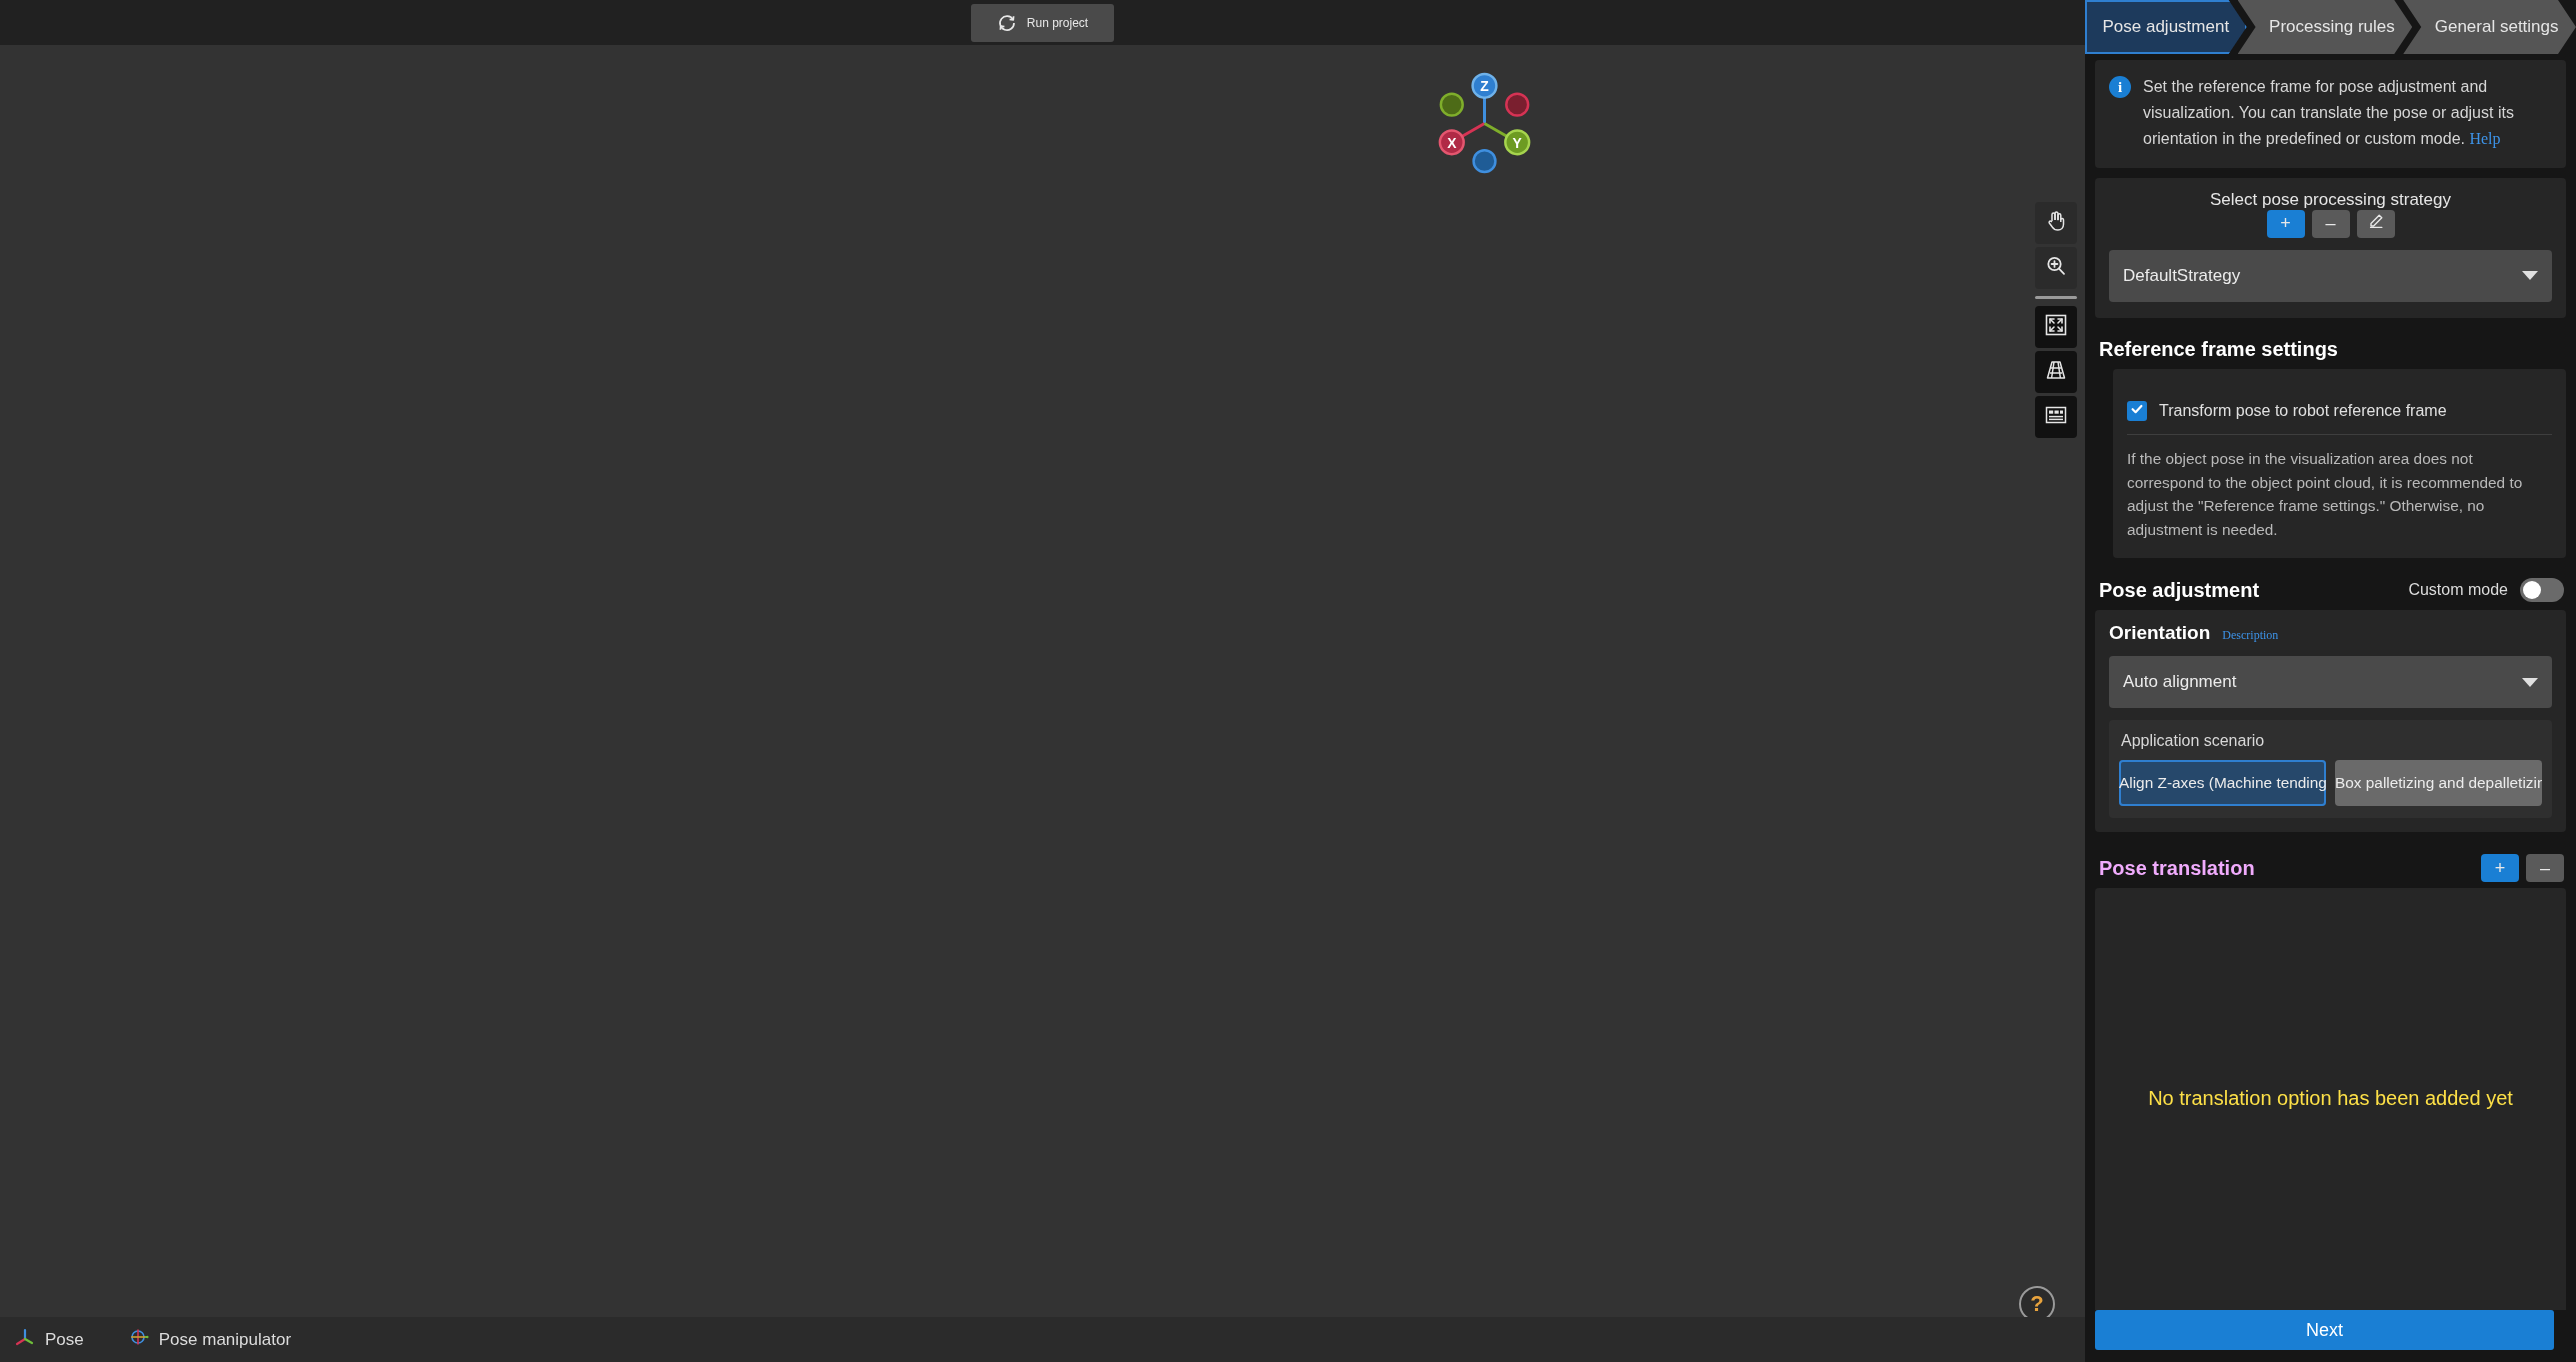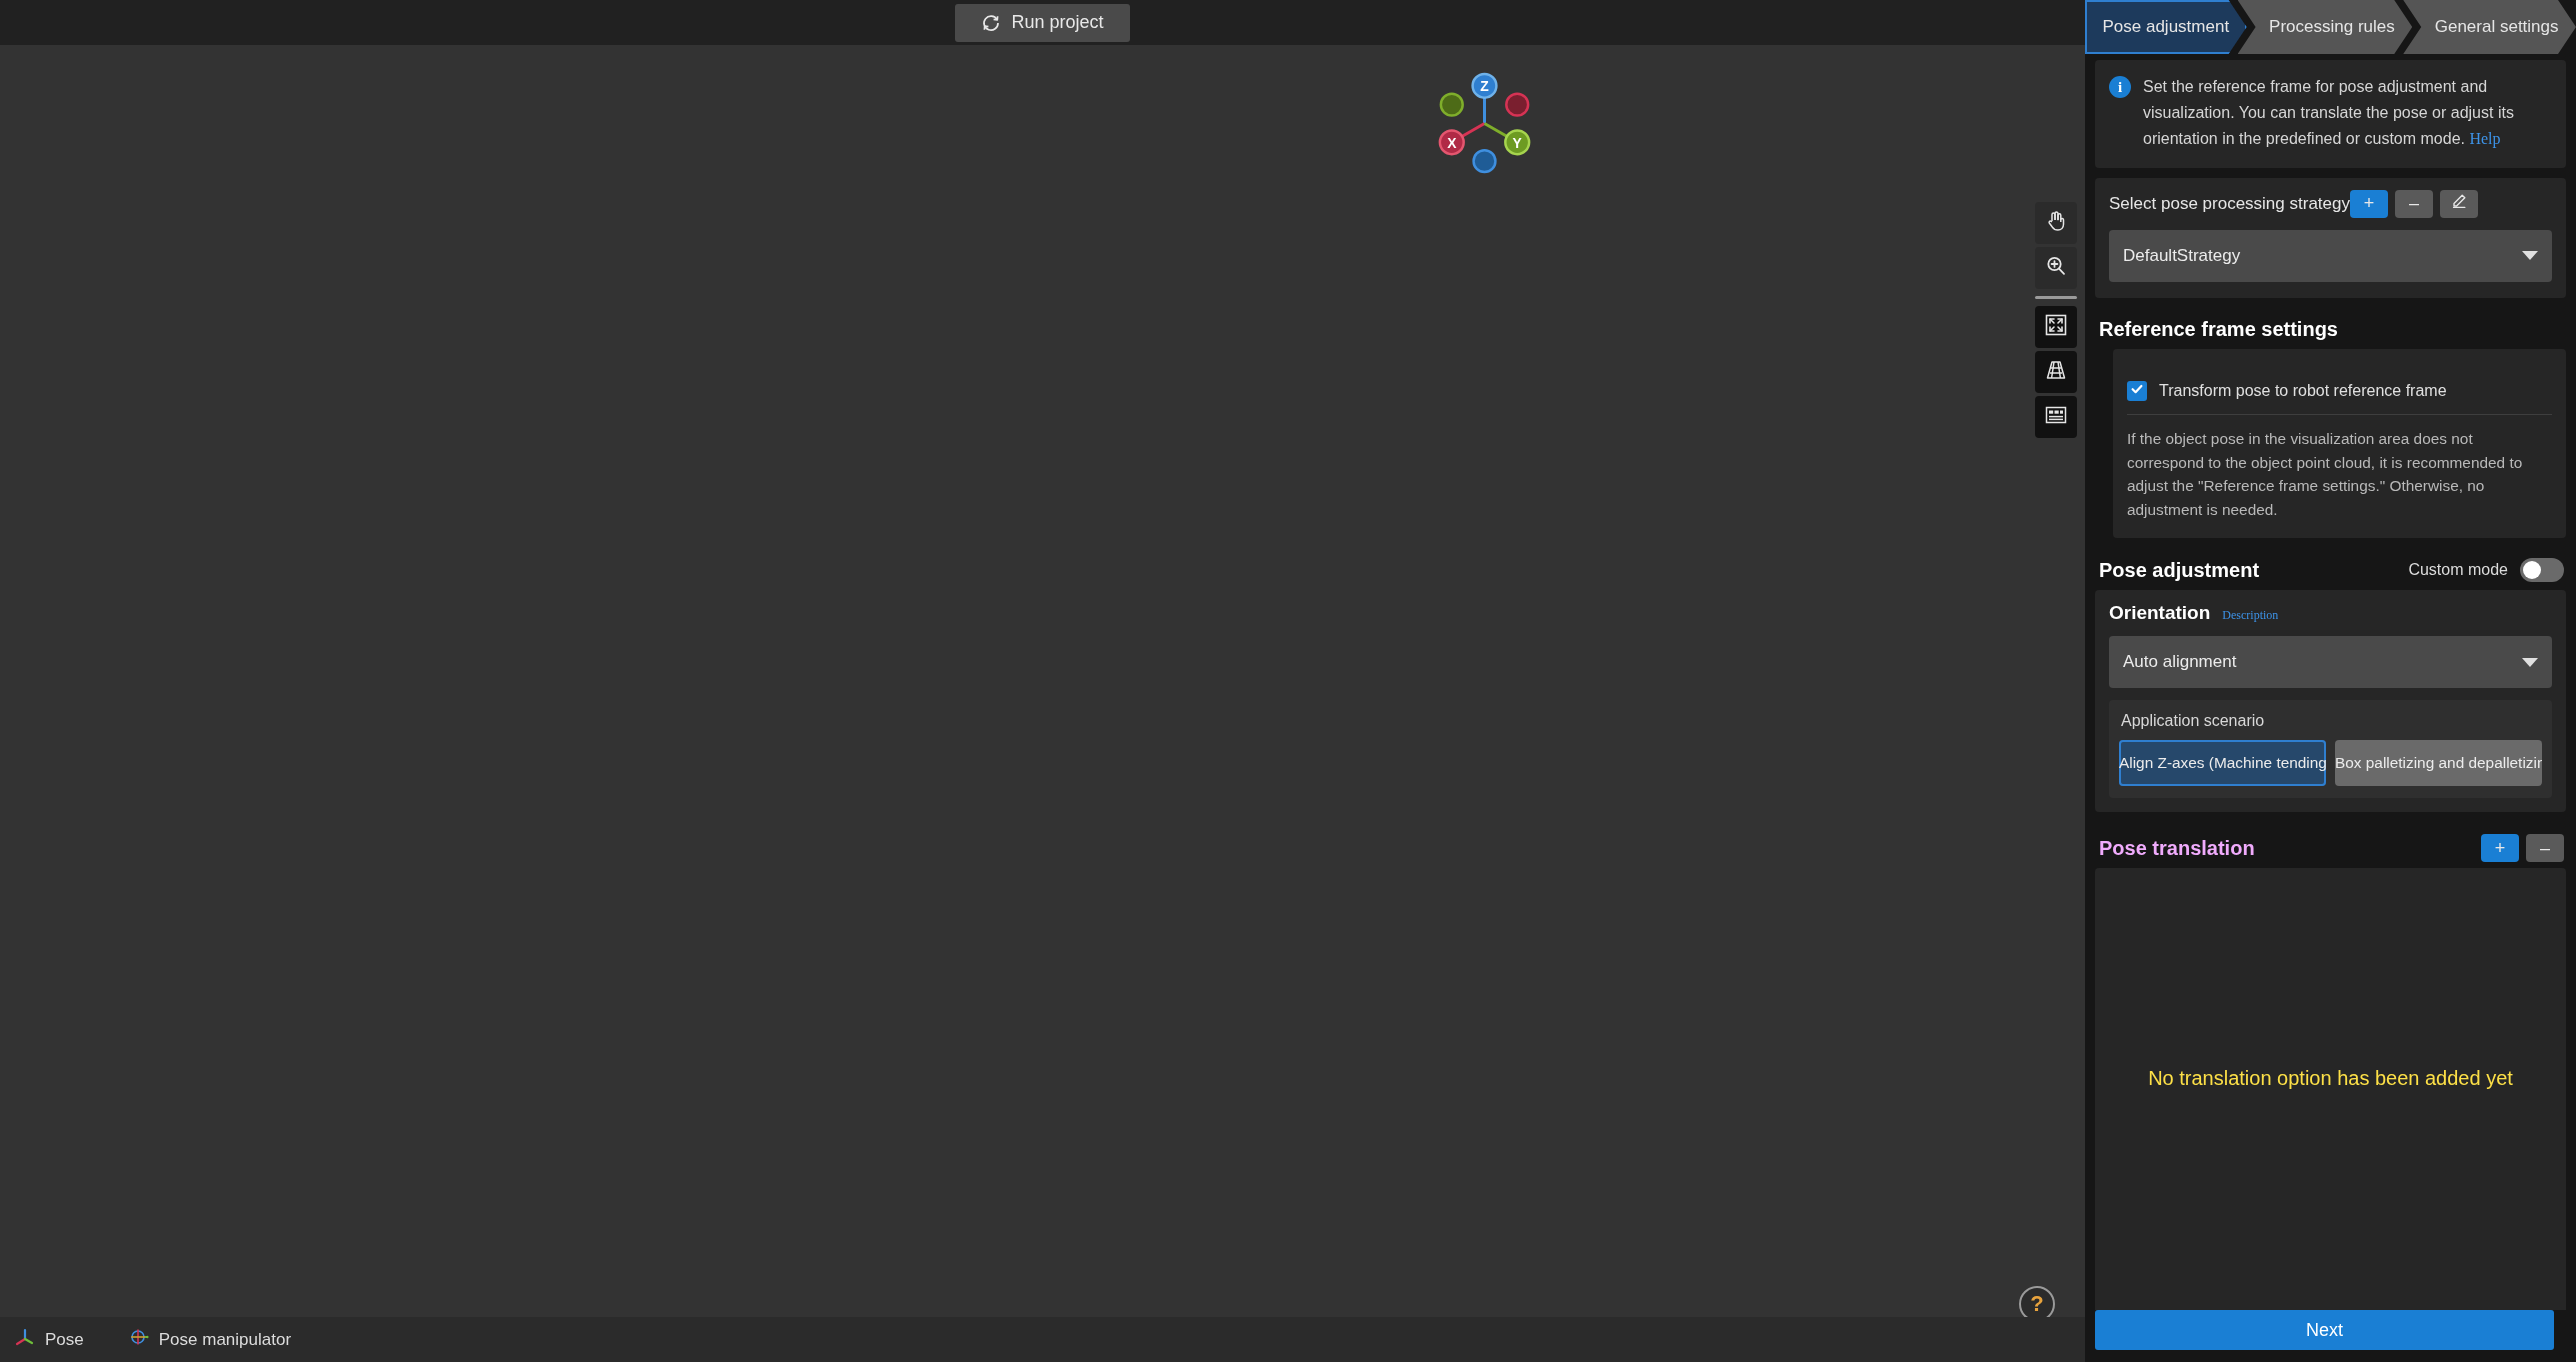--- a/index.html
+++ b/index.html
@@ -16,21 +16,21 @@
   .viewport-col { position: relative; width: 2085px; height: 1362px; background:#2f2f2f; }
 
   .top-toolbar {
     position: absolute; top:0; left:0; width:2085px; height:45px;
     background:#212121; z-index:30;
     display:flex; align-items:center; justify-content:center;
   }
   .run-btn {
     display:flex; align-items:center; gap:10px;
     background:#4a4a4a; border:none; color:#e8e8e8;
-    font-size:18px; height:38px; padding:0 26px; border-radius:3px;
+    font-size:12px; height:38px; padding:0 26px; border-radius:3px;
     font-family:"Liberation Sans", sans-serif; cursor:pointer;
   }
   .run-btn svg { display:block; }
 
   .canvas3d {
     position:absolute; top:45px; left:0; width:2085px; height:1273px;
     background:#333333; overflow:hidden; z-index:1;
   }
   .canvas3d svg { position:absolute; top:0; left:0; }
 
@@ -91,21 +91,21 @@
   .info-icon {
     flex:0 0 auto; width:22px; height:22px; border-radius:50%;
     background:#1a7fd4; color:#fff; font-size:15px; font-weight:bold;
     display:flex; align-items:center; justify-content:center; margin-top:2px;
     font-family:"Liberation Serif", serif;
   }
   .info-text { font-size:16px; line-height:1.62; color:#d6d6d6; }
   .link { color:#3d93e8; cursor:pointer;font-family:Liberation Serif, serif; }
 
   .strategy-card { margin-top:10px; padding:12px 14px 16px 14px; }
-  .row-between { display:flex; align-items:center; justify-content:flex-start; }
+  .row-between { display:flex; align-items:center; justify-content:flex-start;flex-direction:column; }
   .label-16 { font-size:17px; color:#e6e6e6; }
   .btn-group { display:flex; gap:7px; }
   .sq-btn {
     width:38px; height:28px; border-radius:4px; border:none; cursor:pointer;
     display:flex; align-items:center; justify-content:center;
     background:#5a5a5a; color:#e8e8e8; font-size:18px;
   }
   .sq-btn.primary { background:#1a7fd4; }
 
   .select {

